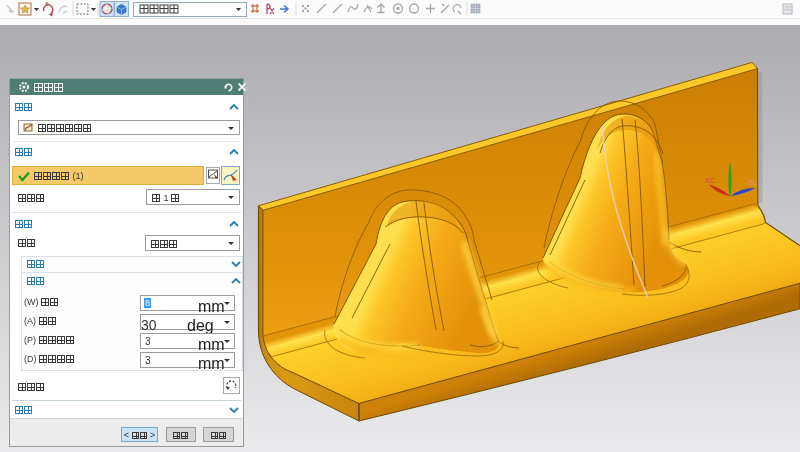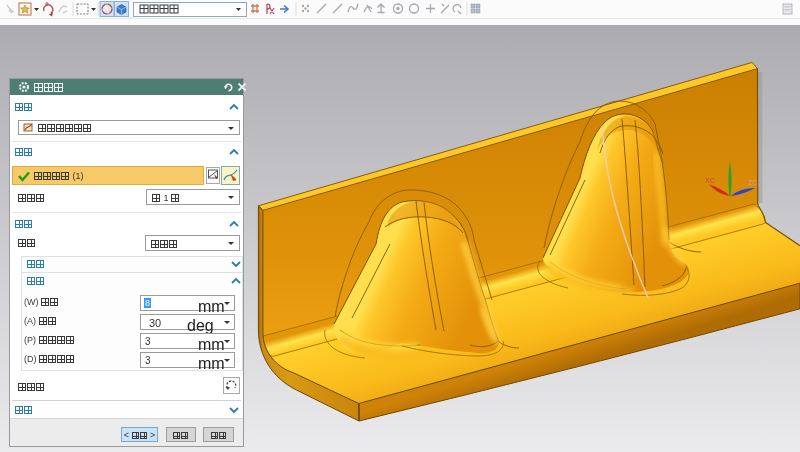--- a/index.html
+++ b/index.html
@@ -290,21 +290,21 @@
         <path d="M1 5 L5 1 L9 5" fill="none" stroke="#2c7dad" stroke-width="1.8"></path>
       </svg>
  <span class="lbl" style="left:14px;top:218px">(W)&nbsp;<i class="g"></i><i class="g"></i></span>
  <div class="combo" style="left:130px;top:216px;width:95px;height:16px">
   <span style="position:absolute;left:3px;top:2px;background:#3399ff;color:#fff;padding:0 1px">8</span>
   <span class="unit" style="left:57px;top:2px">mm</span>
         <i class="car" style="right:4px;top:6px"></i>
  </div>
  <span class="lbl" style="left:14px;top:237px">(A)&nbsp;<i class="g"></i><i class="g"></i></span>
  <div class="combo" style="left:130px;top:235px;width:95px;height:16px">
-  <span style="position:absolute;left:8px;top:2px;font-size:11px">30</span>
+  <span style="position:absolute;left:0;top:2px;font-size:14px">30</span>
   <span class="unit" style="left:46px;top:2px">deg</span>
         <i class="car" style="right:4px;top:6px"></i>
  </div>
  <span class="lbl" style="left:14px;top:256px">(P)&nbsp;<i class="g"></i><i class="g"></i><i class="g"></i><i class="g"></i></span>
  <div class="combo" style="left:130px;top:254px;width:95px;height:16px">
   <span style="position:absolute;left:4px;top:2px;font-size:10px">3</span>
   <span class="unit" style="left:57px;top:2px">mm</span>
         <i class="car" style="right:4px;top:6px"></i>
  </div>
  <span class="lbl" style="left:14px;top:275px">(D)&nbsp;<i class="g"></i><i class="g"></i><i class="g"></i><i class="g"></i></span>

